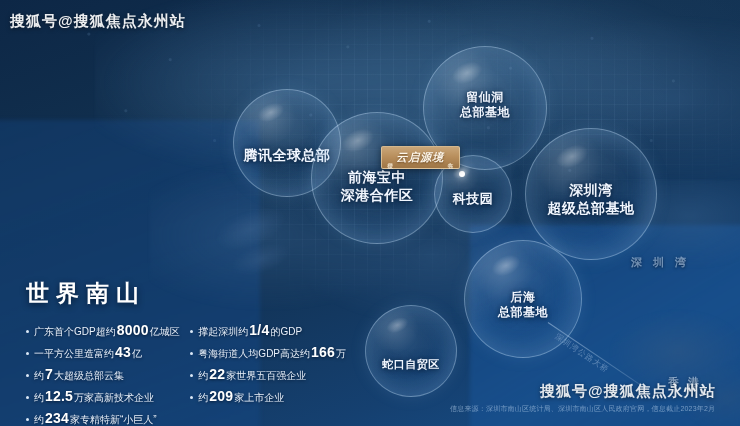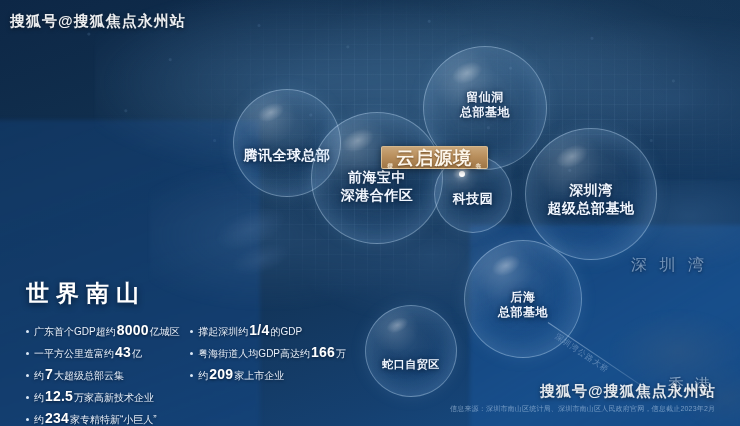--- a/index.html
+++ b/index.html
@@ -206,32 +206,34 @@
     box-shadow:0 1px 6px rgba(0,0,0,.45);
   }
   .plaque-seal {
     font-size:6px; line-height:1.05;
     color:#f6ead6;
     writing-mode:vertical-rl;
     letter-spacing:0px;
     opacity:.92;
   }
   #plaque-name {
-    font-size:18px; font-weight:bold;
+    font-size:11px; font-weight:bold;
     color:#fdf6ea; letter-spacing:1px;
     text-shadow:0 1px 2px rgba(80,48,14,.7);
+    font-style:italic;
   }
 
   
   .map-label {
     position:absolute;
     color:rgba(196,220,245,.55);
-    font-size:16px;
+    font-size:11px;
     letter-spacing:4px;
     text-shadow:0 1px 3px rgba(5,22,45,.7);
+    font-weight:bold;
   }
   #lbl-szbay { left:631px; top:255px; }
   #lbl-hk    { left:668px; top:375px; letter-spacing:3px; color:rgba(205,226,248,.6); }
 
   
   #wm-top {
     position:absolute; left:10px; top:12px;
     font-size:15px; font-weight:bold;
     color:rgba(255,255,255,.92);
     letter-spacing:1px;
@@ -388,20 +390,24 @@
         <div class="bullet">
           <span class="dot"></span>
           <span class="txt"><span>撑起深圳约</span><span class="num">1/4</span><span>的GDP</span></span>
         </div>
         <div class="bullet">
           <span class="dot"></span>
           <span class="txt"><span>粤海街道人均GDP高达约</span><span class="num">166</span><span>万</span></span>
         </div>
         <div class="bullet">
           <span class="dot"></span>
+          <span class="txt"><span>约</span><span class="num">22</span><span>家世界五百强企业</span></span>
+        </div>
+        <div class="bullet">
+          <span class="dot"></span>
           <span class="txt"><span>约</span><span class="num">209</span><span>家上市企业</span></span>
         </div>
       </div>
 
     </div>
   </div>
 
   <div id="source-note">信息来源：深圳市南山区统计局、深圳市南山区人民政府官网，信息截止2023年2月</div>
 
   <div id="wm-top">搜狐号@搜狐焦点永州站</div>

